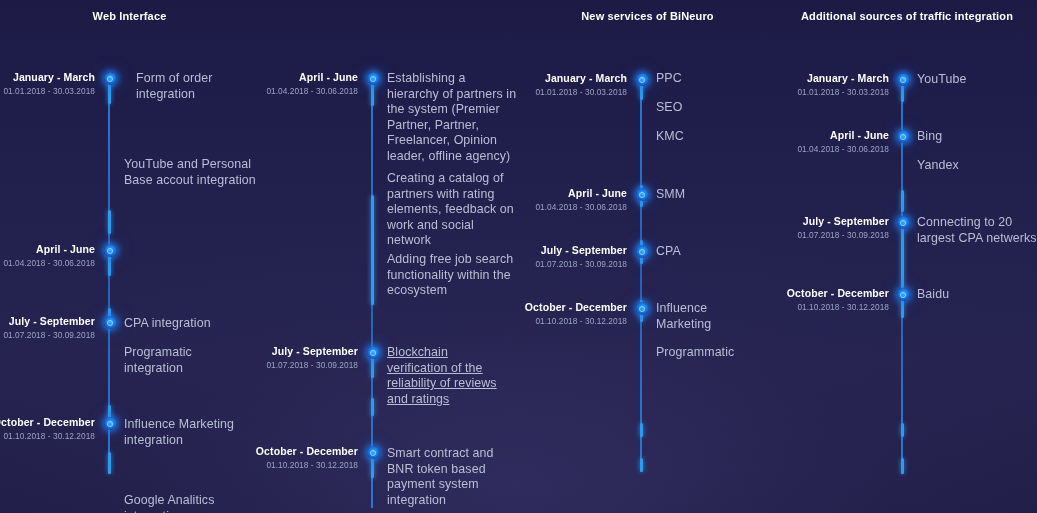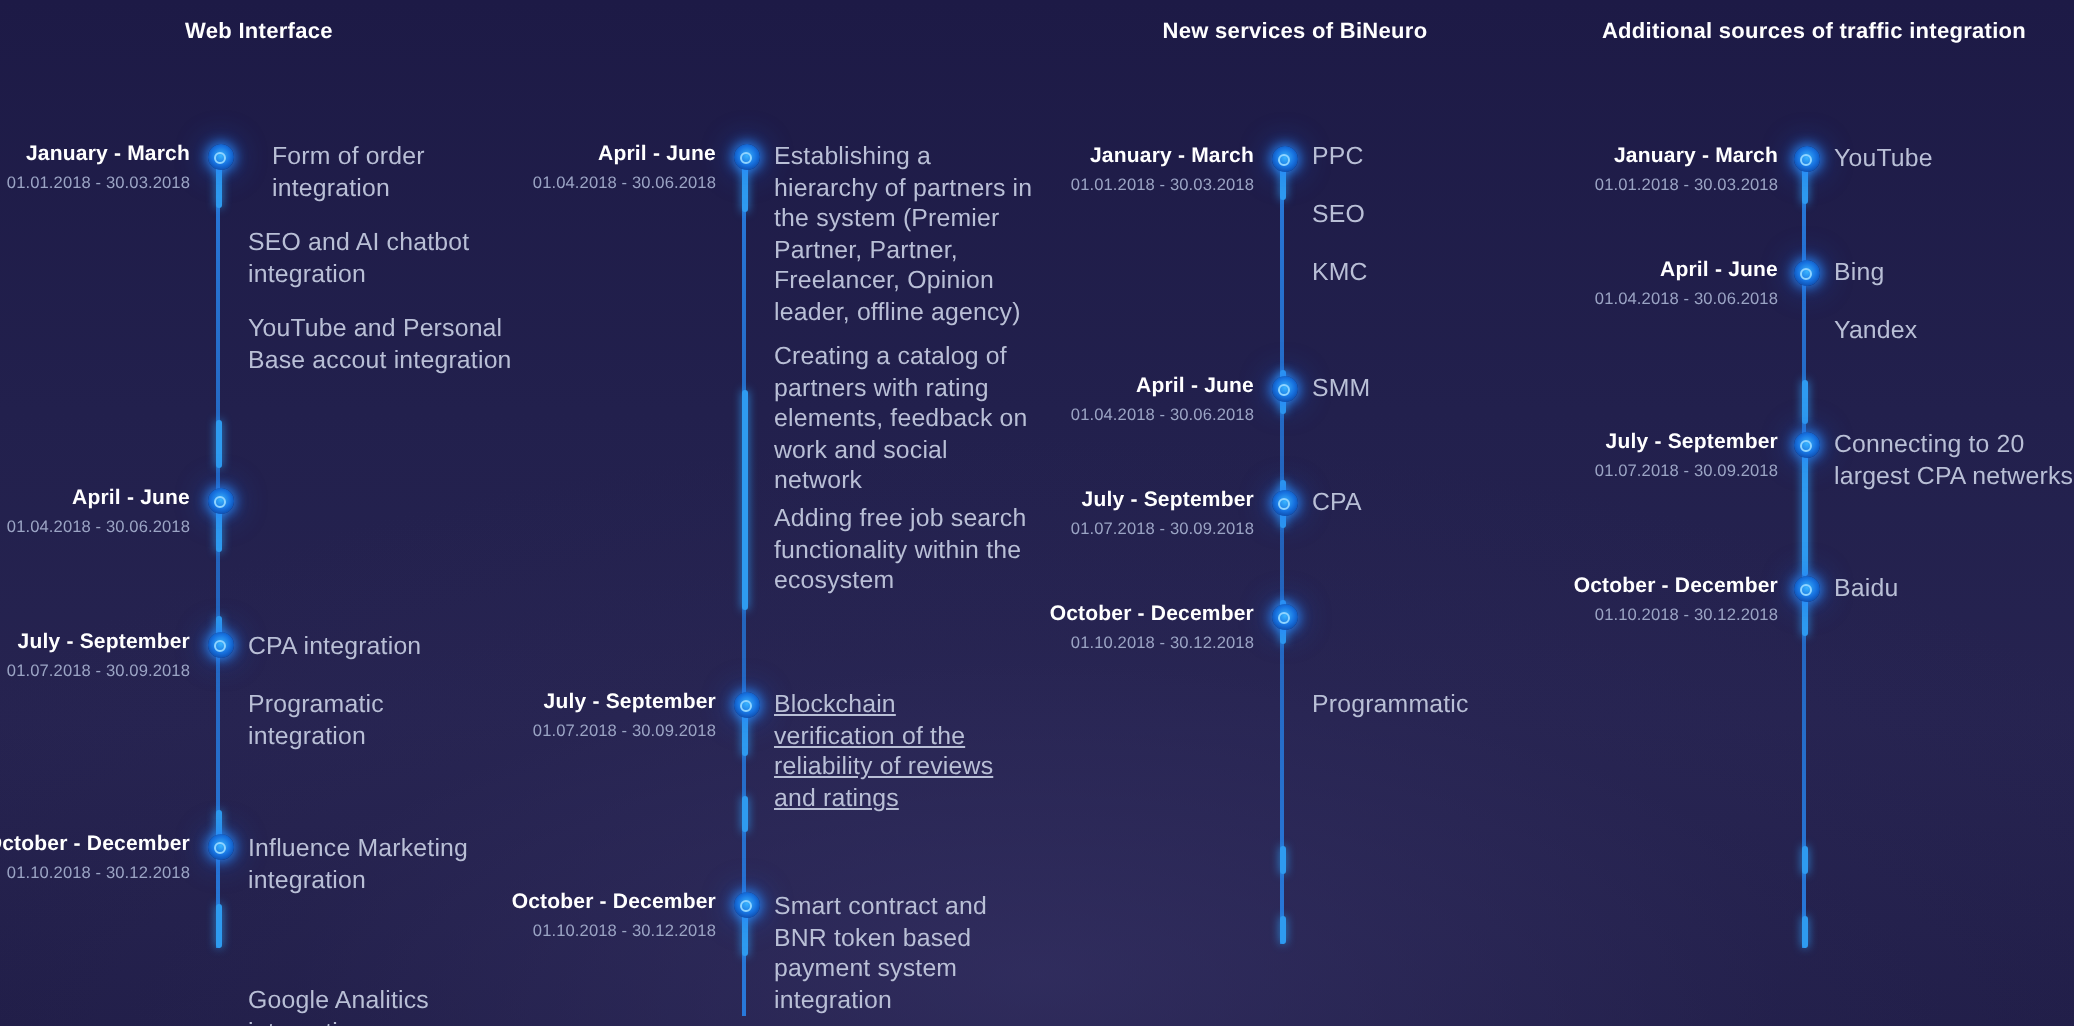--- a/index.html
+++ b/index.html
@@ -155,21 +155,20 @@
       <div class="period" style="right:164px; top:315px; width:120px;">
         <div class="period-name">July - September</div>
         <div class="period-dates">01.07.2018 - 30.09.2018</div>
       </div>
       <div class="period" style="right:164px; top:416px; width:130px;">
         <div class="period-name">October - December</div>
         <div class="period-dates">01.10.2018 - 30.12.2018</div>
       </div>
 
       <div class="item" style="left:136px; top:71px; width:130px;">Form of order integration</div>
-      <div class="item" style="left:124px; top:114px; width:130px;">SEO and AI chatbot integration</div>
       <div class="item" style="left:124px; top:157px; width:132px;">YouTube and Personal Base accout integration</div>
       <div class="item" style="left:124px; top:316px; width:130px;">CPA integration</div>
       <div class="item" style="left:124px; top:345px; width:110px;">Programatic integration</div>
       <div class="item" style="left:124px; top:417px; width:135px;">Influence Marketing integration</div>
       <div class="item" style="left:124px; top:461px; width:120px;margin-top:32px;">Google Analitics integration</div>
     </div>
 
     <div class="column" style="left:259px; width:259px;">
 
       <div class="rail" style="left:112px; top:78px; height:430px;"></div>
@@ -234,20 +233,21 @@
       <div class="period" style="right:150px; top:301px; width:130px;">
         <div class="period-name">October - December</div>
         <div class="period-dates">01.10.2018 - 30.12.2018</div>
       </div>
 
       <div class="item" style="left:138px; top:71px; width:120px;">PPC</div>
       <div class="item" style="left:138px; top:100px; width:120px;">SEO</div>
       <div class="item" style="left:138px; top:129px; width:120px;">KMC</div>
       <div class="item" style="left:138px; top:187px; width:120px;">SMM</div>
       <div class="item" style="left:138px; top:244px; width:120px;">CPA</div>
+      <div class="item" style="left:138px; top:301px; width:72px;">Influence Marketing</div>
       <div class="item" style="left:138px; top:345px; width:120px;">Programmatic</div>
     </div>
 
     <div class="column" style="left:777px; width:260px;">
       <div class="col-title">Additional sources of traffic integration</div>
 
       <div class="rail" style="left:124px; top:78px; height:396px;"></div>
       <div class="rail-glow" style="left:123.5px; top:78px; height:24px;"></div>
       <div class="rail-glow" style="left:123.5px; top:190px; height:22px;"></div>
       <div class="rail-glow" style="left:123.5px; top:228px; height:60px;"></div>

